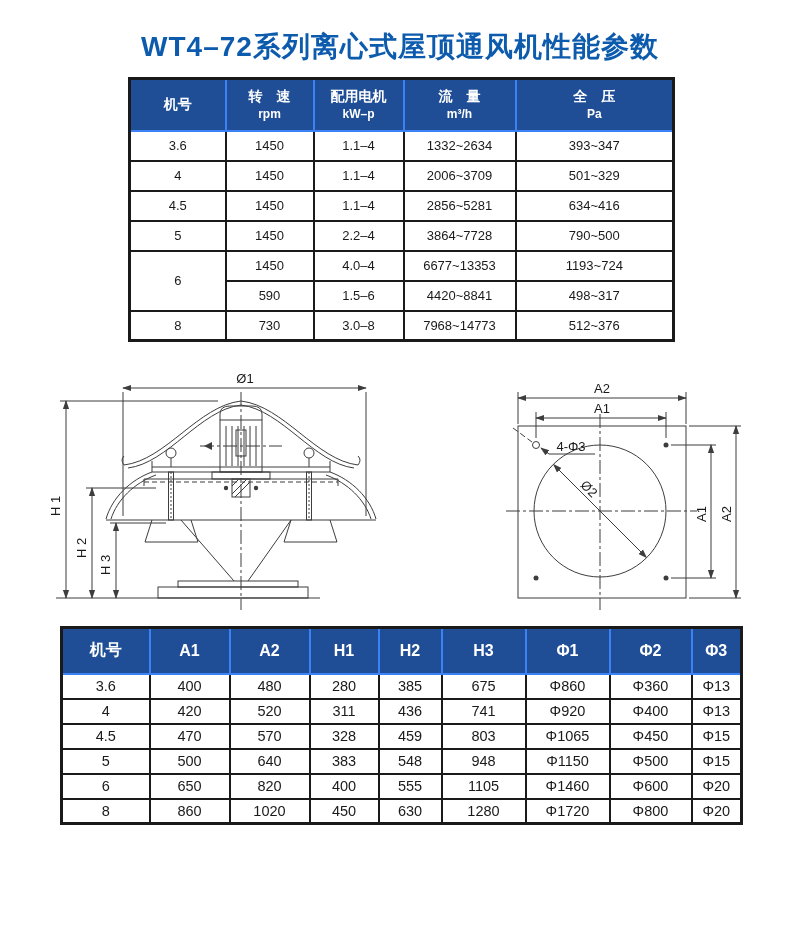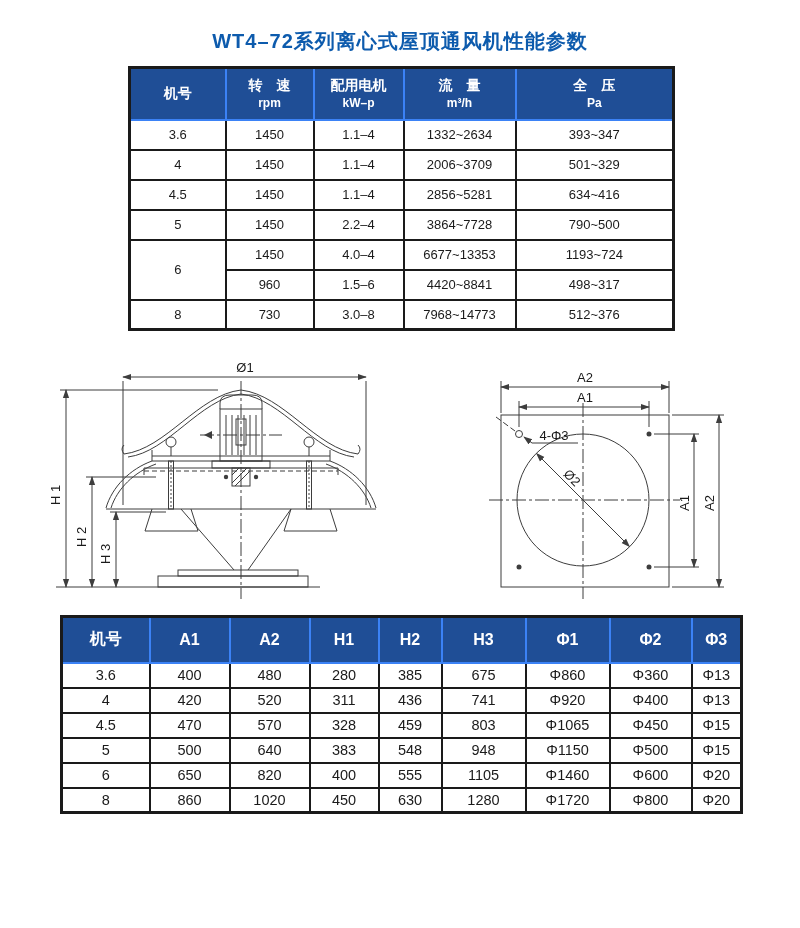--- a/index.html
+++ b/index.html
@@ -12,41 +12,41 @@
   }
   *{box-sizing:border-box;}
   html,body{margin:0;padding:0;}
   body{
     width:800px;height:928px;background:#ffffff;overflow:hidden;
     font-family:"Liberation Sans","DejaVu Sans",sans-serif;
     color:var(--body-text);
   }
   .page{position:relative;width:800px;height:928px;background:#fff;}
   .title{
-    text-align:center;font-size:20px;font-weight:bold;color:var(--title-text);
+    text-align:center;font-size:28px;font-weight:bold;color:var(--title-text);
     letter-spacing:1px;padding-top:28px;
   }
   .title2{padding-top:18px;}
   table{border-collapse:collapse;table-layout:fixed;background:#fff;}
   .ptable{margin:11px 0 0 128px;width:544px;border:3px solid var(--table-border);}
   .dtable{margin:8px 0 0 60px;width:680px;border:3px solid var(--table-border);}
   th{
     background:var(--table-header-bg);color:var(--table-header-text);
     border:2px solid #3b82f6;font-weight:bold;text-align:center;vertical-align:middle;
   }
   .ptable th{height:52px;font-size:14px;}
   .dtable th{height:46px;font-size:16px;}
   td{
     border:2px solid var(--table-border);text-align:center;vertical-align:middle;
     color:var(--body-text);
   }
   .ptable td{height:30px;font-size:13px;}
   .dtable td{height:25px;font-size:14.5px;}
   .hl2{font-size:12px;font-weight:bold;margin-top:1px;}
-  .diagrams{margin-top:26px;display:flex;align-items:flex-start;}
+  .diagrams{margin-top:26px;display:flex;align-items:flex-start;gap:17px;}
   .side-svg{margin-left:48px;}
   .top-svg{margin-left:58px;}
   svg{display:block;}
   svg text{font-family:"Liberation Sans","DejaVu Sans",sans-serif;font-size:13px;fill:#1a1a1a;stroke:none;}
   svg .shape{stroke:var(--diagram-stroke);fill:none;stroke-width:1;}
   svg .dim{stroke:var(--diagram-stroke);fill:none;stroke-width:1;}
   svg .cl{stroke:var(--diagram-stroke);fill:none;stroke-width:1;stroke-dasharray:14 3 3 3;}
   svg .hatchfill{fill:var(--diagram-stroke);stroke:none;}
 </style>
 </head>
@@ -117,21 +117,21 @@
         <td>790~500</td>
       </tr>
       <tr>
         <td rowspan="2">6</td>
         <td>1450</td>
         <td>4.0–4</td>
         <td>6677~13353</td>
         <td>1193~724</td>
       </tr>
       <tr>
-        <td>960</td>
+        <td>590</td>
         <td>1.5–6</td>
         <td>4420~8841</td>
         <td>498~317</td>
       </tr>
       <tr>
         <td>8</td>
         <td>730</td>
         <td>3.0–8</td>
         <td>7968~14773</td>
         <td>512~376</td>

